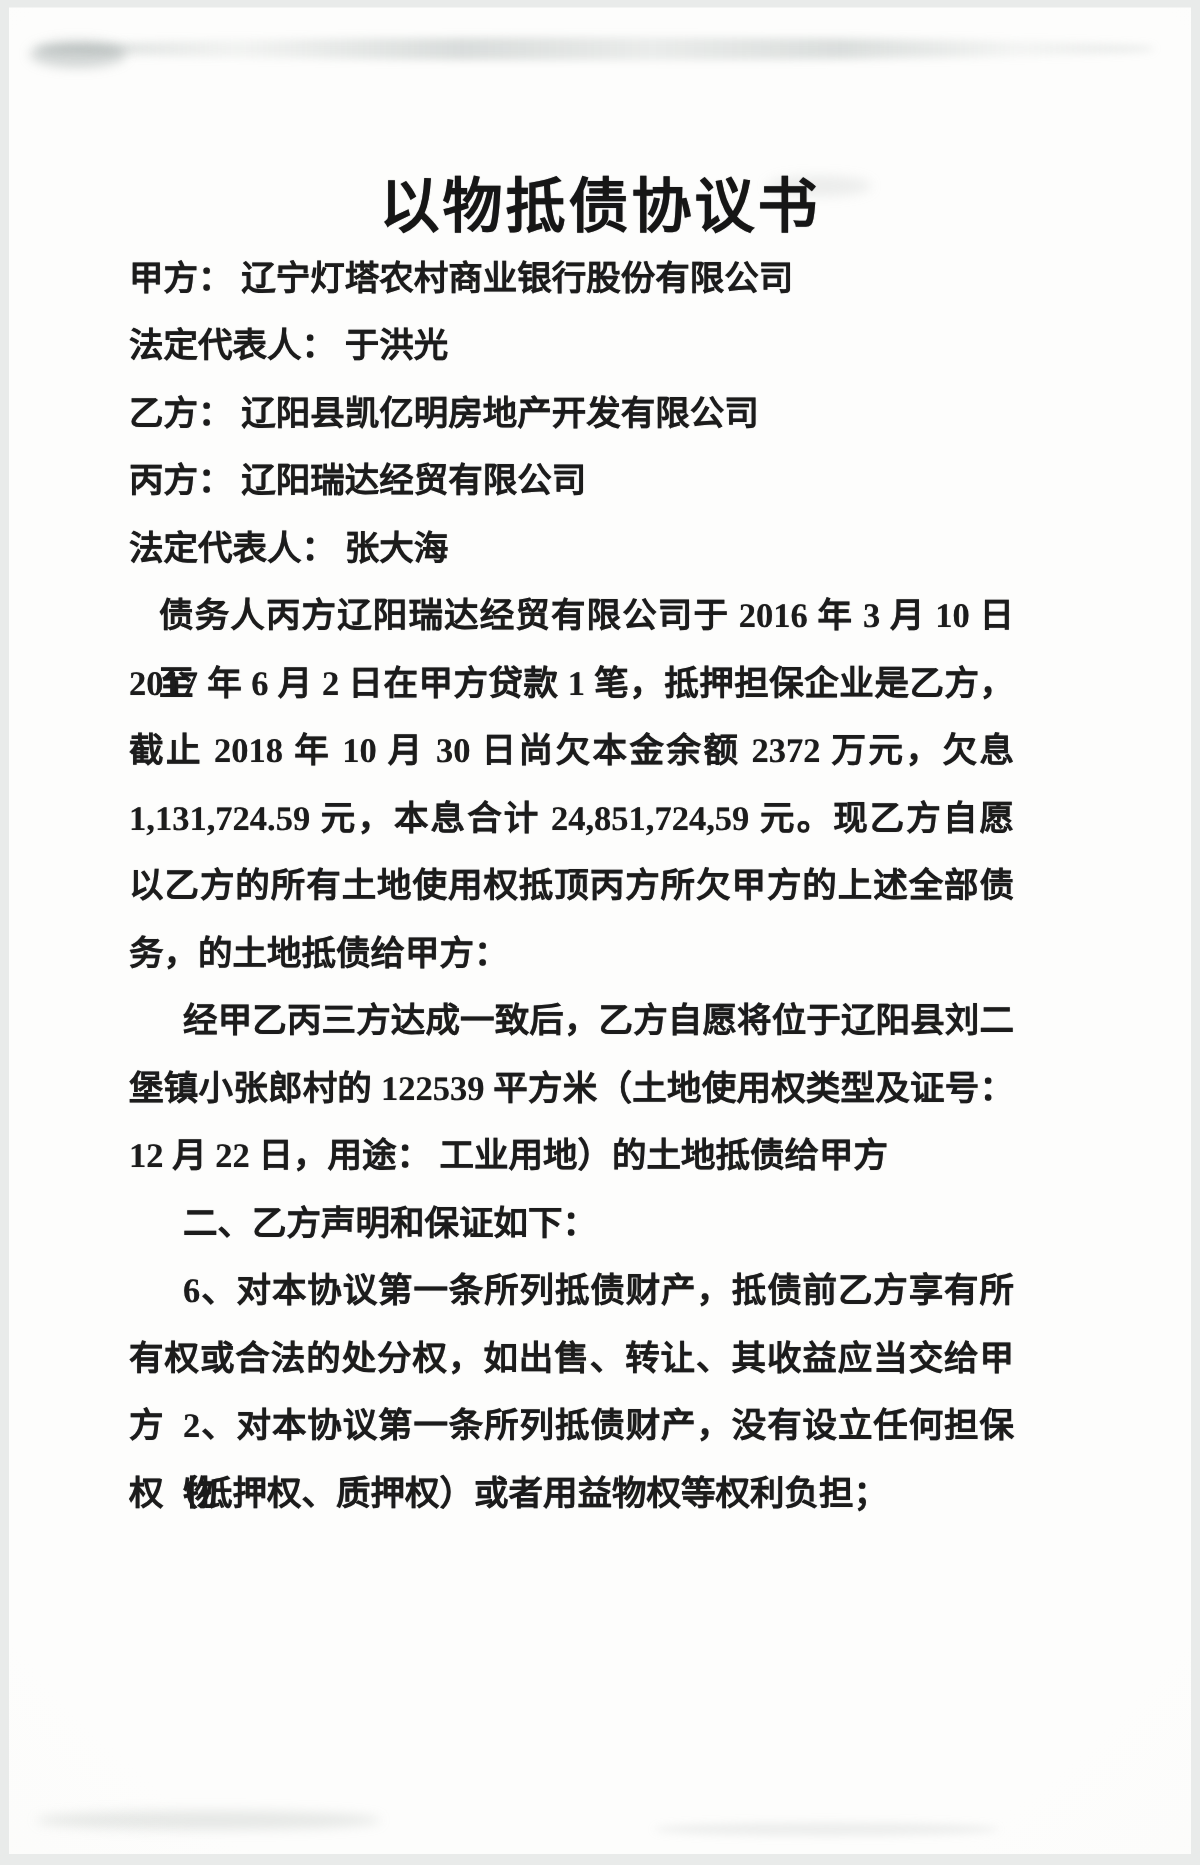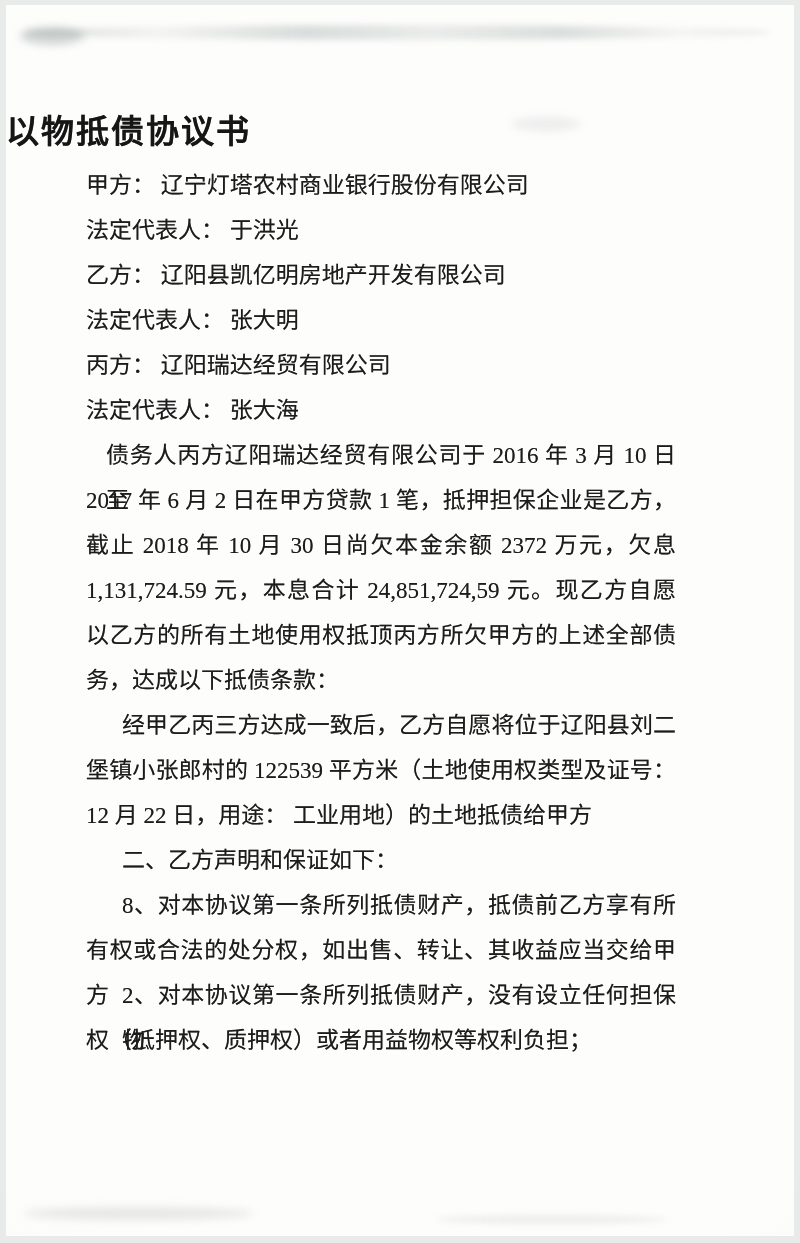--- a/index.html
+++ b/index.html
@@ -55,40 +55,41 @@
   }
   .smudge-bottom-mid {
     left: 430px; bottom: 12px; width: 230px; height: 9px;
     background: rgba(165,172,170,0.18);
     filter: blur(3px);
   }
   .doc-title {
     position: absolute;
     left: 0; right: 0;
     top: 100px;
-    text-align: left;
-    font-size: 33px;
+    text-align: center;
+    font-size: 40px;
     font-weight: bold;
     letter-spacing: 2px;
     color: #161616;
     text-shadow: 0 0 0.6px rgba(0,0,0,0.55);
   }
   .doc-body {
     position: absolute;
     left: 80px;
     top: 158px;
     width: 590px;
     font-size: 23px;
     line-height: 45px;
     color: #1c1c1c;
     text-shadow: 0 0 0.5px rgba(0,0,0,0.5);
   }
   .doc-line {
     height: 45px;
     white-space: nowrap;
+    font-weight: bold;
   }
   .doc-line.fill {
     white-space: normal;
     text-align: justify;
     text-align-last: justify;
   }
   .doc-line.ind1 { padding-left: 20px; }
   .doc-line.ind2 { padding-left: 36px; }
 </style>
 </head>
@@ -101,32 +102,31 @@
   <div class="smudge smudge-title-right"></div>
   <div class="smudge smudge-bottom-left"></div>
   <div class="smudge smudge-bottom-mid"></div>
 
   <div class="doc-title">以物抵债协议书</div>
 
   <div class="doc-body">
     <div class="doc-line">甲方： 辽宁灯塔农村商业银行股份有限公司</div>
     <div class="doc-line">法定代表人： 于洪光</div>
     <div class="doc-line">乙方： 辽阳县凯亿明房地产开发有限公司</div>
-    <div class="doc-line">法定代表人： 张大明</div>
     <div class="doc-line">丙方： 辽阳瑞达经贸有限公司</div>
     <div class="doc-line">法定代表人： 张大海</div>
     <div class="doc-line ind1 fill">债务人丙方辽阳瑞达经贸有限公司于 2016 年 3 月 10 日至</div>
     <div class="doc-line fill">2017 年 6 月 2 日在甲方贷款 1 笔，抵押担保企业是乙方，</div>
     <div class="doc-line fill">截止 2018 年 10 月 30 日尚欠本金余额 2372 万元，欠息</div>
     <div class="doc-line fill">1,131,724.59 元，本息合计 24,851,724,59 元。现乙方自愿</div>
     <div class="doc-line fill">以乙方的所有土地使用权抵顶丙方所欠甲方的上述全部债</div>
-    <div class="doc-line">务，达成以下抵债条款：</div>
+    <div class="doc-line">务，的土地抵债给甲方：</div>
     <div class="doc-line ind2 fill">经甲乙丙三方达成一致后，乙方自愿将位于辽阳县刘二</div>
     <div class="doc-line fill">堡镇小张郎村的 122539 平方米（土地使用权类型及证号：</div>
     <div class="doc-line">12 月 22 日，用途： 工业用地）的土地抵债给甲方</div>
     <div class="doc-line ind2">二、乙方声明和保证如下：</div>
-    <div class="doc-line ind2 fill">8、对本协议第一条所列抵债财产，抵债前乙方享有所</div>
+    <div class="doc-line ind2 fill">6、对本协议第一条所列抵债财产，抵债前乙方享有所</div>
     <div class="doc-line fill">有权或合法的处分权，如出售、转让、其收益应当交给甲方</div>
     <div class="doc-line ind2 fill">2、对本协议第一条所列抵债财产，没有设立任何担保物</div>
     <div class="doc-line">权（抵押权、质押权）或者用益物权等权利负担；</div>
   </div>
 
 </div>
 
 </body></html>

